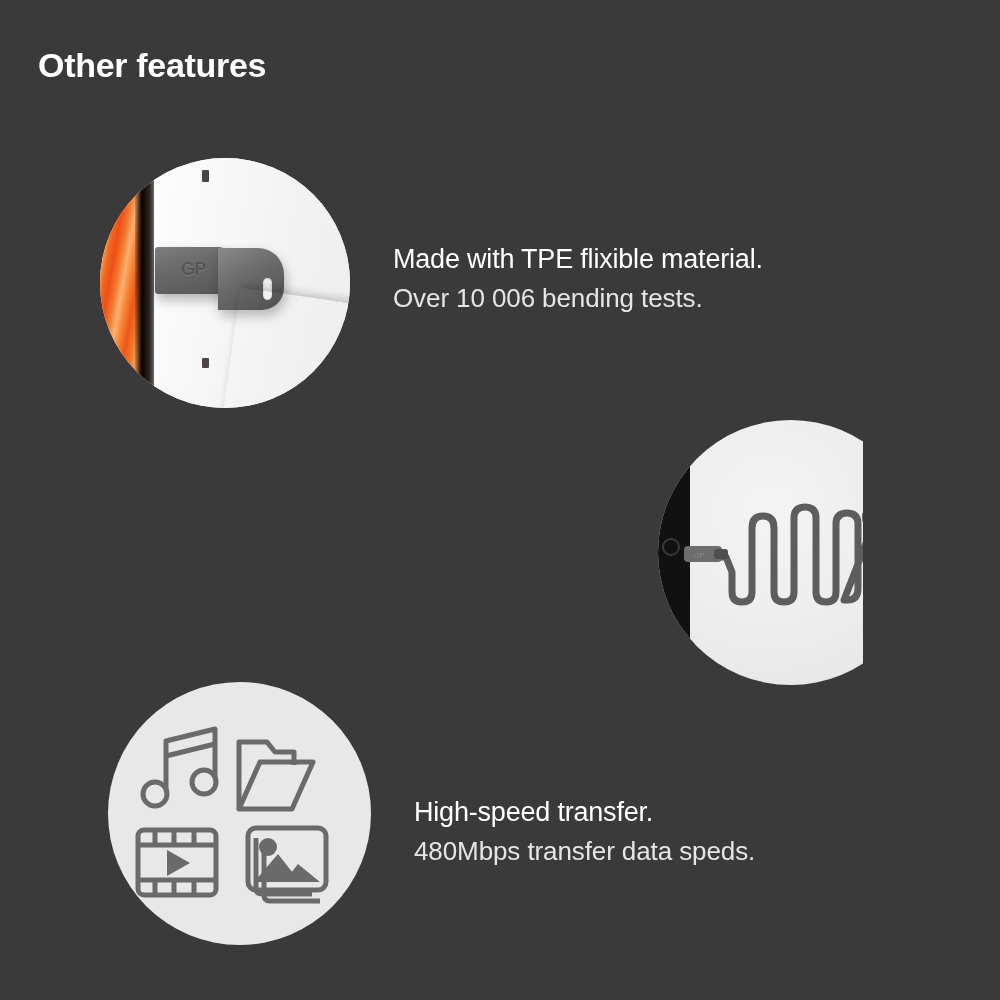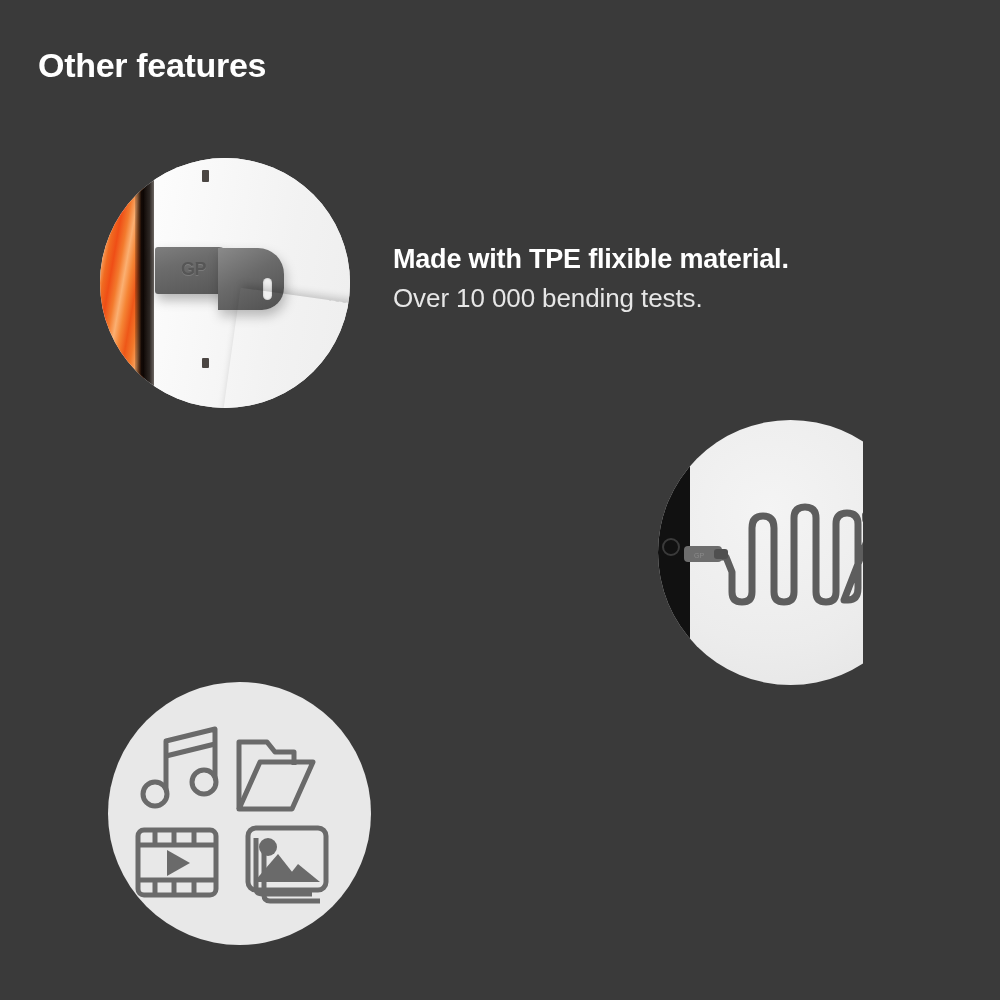--- a/index.html
+++ b/index.html
@@ -177,21 +177,21 @@
     width: 263px;
     height: 263px;
     background: #e8e8e8;
   }
   .media-icons { position: absolute; left: 0; top: 0; }
 
   
   .feature-text { position: absolute; }
   .feature-text .headline {
     font-size: 27px;
-    font-weight: bold;
+    font-weight: normal;
     color: #ffffff;
     letter-spacing: -0.2px;
     white-space: nowrap;
   }
   .feature-text .subline {
     font-size: 26px;
     font-weight: 300;
     color: #e6e6e6;
     letter-spacing: -0.1px;
     margin-top: 8px;
@@ -218,21 +218,21 @@
     <div class="connector-plug">
       <span class="brand">GP</span>
     </div>
     <div class="connector-neck"></div>
     <div class="connector-slot"></div>
     <div class="cable-curve"></div>
   </div>
 
   <div class="feature-text" id="text-tpe">
     <div class="headline">Made with TPE flixible material.</div>
-    <div class="subline">Over 10 000 bending tests.</div>
+    <div class="subline">Over 10 006 bending tests.</div>
   </div>
 
   <div class="feature-circle" id="circle-antitangle">
     <div class="phone-edge-dark"></div>
     <svg class="zigzag-svg" width="265" height="265" viewBox="0 0 265 265">
       <g fill="none" stroke="#5d5d5d" stroke-width="7" stroke-linecap="round" stroke-linejoin="round">
         <path d="M62 137 L68 137 L74 152 L74 172 Q74 182 84 182 Q94 182 94 172 L94 108 Q94 96 105 96 Q116 96 116 108 L116 172 Q116 182 126 182 Q136 182 136 172 L136 98 Q136 87 147 87 Q158 87 158 98 L158 172 Q158 182 168 182 Q178 182 178 172 L178 104 Q178 93 189 93 Q200 93 200 104 L200 168 Q200 180 190 180 L186 180 L214 108"></path>
       </g>
       <g>
         <rect x="26" y="126" width="38" height="16" rx="4" fill="#6d6d6d"></rect>
@@ -277,14 +277,18 @@
         <rect x="140" y="146" width="78" height="62" rx="8"></rect>
       </g>
       <g fill="#6a6a6a">
         <circle cx="160" cy="165" r="9"></circle>
         <polygon points="146,200 170,172 192,200"></polygon>
         <polygon points="176,200 190,182 212,200"></polygon>
       </g>
     </svg>
   </div>
 
+  <div class="feature-text" id="text-transfer">
+    <div class="headline">High-speed transfer.</div>
+    <div class="subline">480Mbps transfer data speds.</div>
+  </div>
 
 </div>
 
 </body></html>

